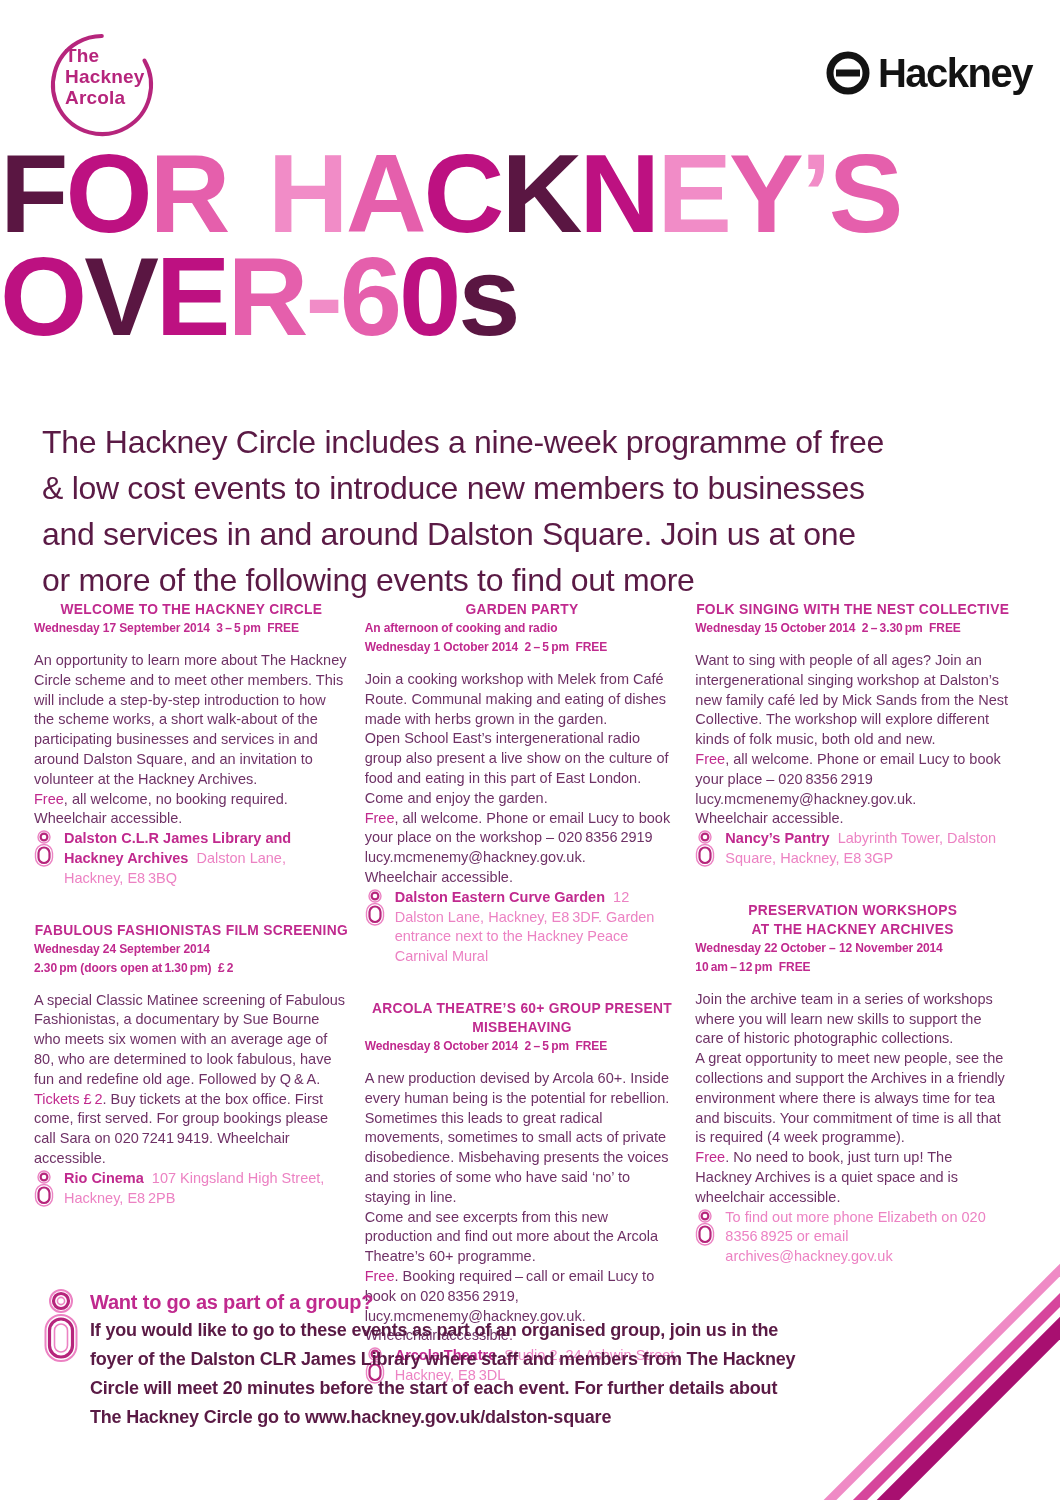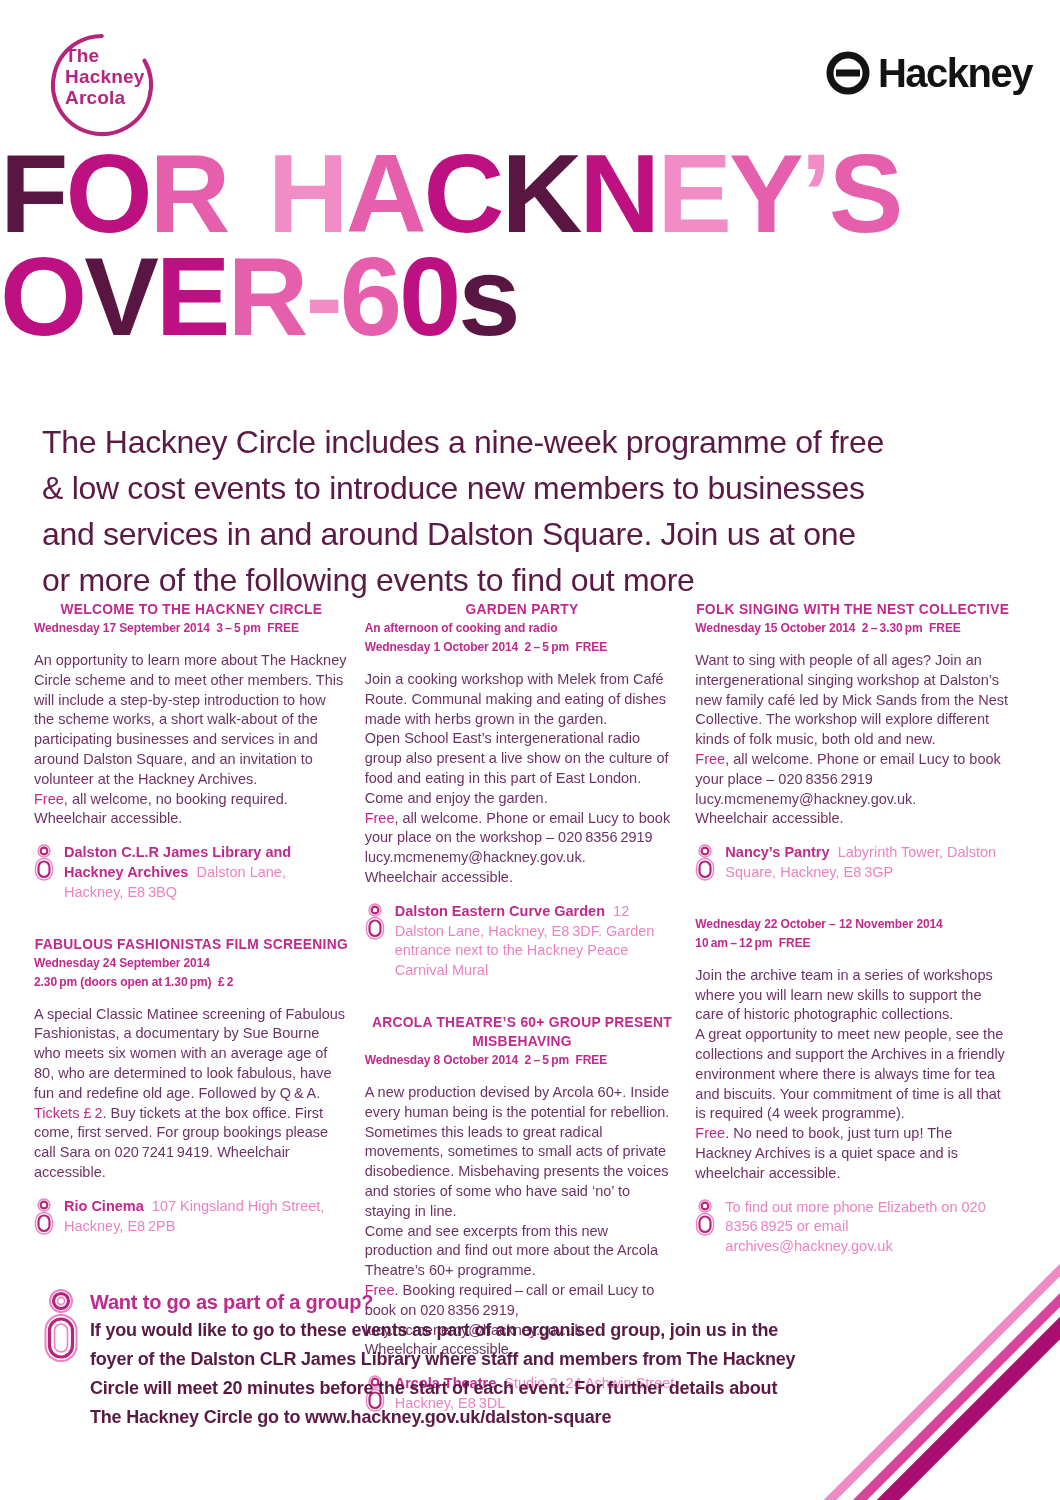--- a/index.html
+++ b/index.html
@@ -53,21 +53,21 @@
     color:var(--magenta);
     font-size:12px;font-weight:700;line-height:19px;letter-spacing:-.1px;white-space:nowrap;
   }
   .event-body{
     margin-top:13px;
     color:var(--body_plum);
     font-size:14.5px;line-height:19.8px;
     white-space:pre-line;
   }
   .event-body .accent{color:var(--magenta);}
-  .loc-row{display:flex;gap:10px;margin-top:14px;align-items:flex-start;}
+  .loc-row{display:flex;gap:10px;align-items:flex-start;}
   .loc-row svg{flex:0 0 auto;margin-top:1px;}
   .loc-text{font-size:14.5px;line-height:19.8px;}
   .loc-name{color:var(--magenta);font-weight:700;}
   .loc-addr{color:var(--light_pink);font-weight:400;}
   
   .group{position:absolute;left:40px;top:1288px;width:830px;display:flex;gap:8px;}
   .group svg{flex:0 0 auto;}
   .group-heading{
     color:var(--magenta);font-size:20px;font-weight:700;line-height:28px;letter-spacing:-.2px;
   }
@@ -217,20 +217,24 @@
             <svg width="20" height="37" viewBox="0 0 20 37">
               <circle cx="10" cy="7" r="6" fill="none" stroke="var(--light_pink)" stroke-width="1.4"></circle>
               <circle cx="10" cy="7" r="3.4" fill="none" stroke="var(--logo_magenta)" stroke-width="2.2"></circle>
               <rect x="1.5" y="14.5" width="17" height="21.5" rx="8.5" fill="none" stroke="var(--light_pink)" stroke-width="1.4"></rect>
               <rect x="4.5" y="17.5" width="11" height="15.5" rx="5.5" fill="none" stroke="var(--logo_magenta)" stroke-width="2.2"></rect>
             </svg>
             <p class="loc-text" style="margin: 0px;"><span class="loc-name">Nancy’s Pantry</span>&nbsp; <span class="loc-addr">Labyrinth Tower, Dalston Square, Hackney, E8 3GP</span></p>
           </div>
         </div>
         <div class="event">
+          <div class="event-title">
+            <div>PRESERVATION WORKSHOPS</div>
+            <div>AT THE HACKNEY ARCHIVES</div>
+          </div>
           <div class="event-meta">
             <div>Wednesday 22 October – 12 November 2014</div>
             <div>10 am – 12 pm&nbsp; FREE</div>
           </div>
           <div class="event-body"><span>Join the archive team in a series of workshops where you will learn new skills to support the care of historic photographic collections.
 A great opportunity to meet new people, see the collections and support the Archives in a friendly environment where there is always time for tea and biscuits. Your commitment of time is all that is required (4 week programme).
 </span><span class="accent">Free</span><span>. No need to book, just turn up! The Hackney Archives is a quiet space and is wheelchair accessible.</span></div>
           <div class="loc-row">
             <svg width="20" height="37" viewBox="0 0 20 37">
               <circle cx="10" cy="7" r="6" fill="none" stroke="var(--light_pink)" stroke-width="1.4"></circle>

